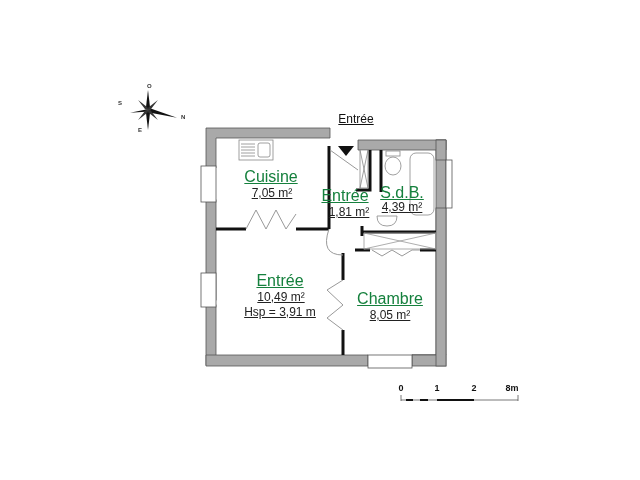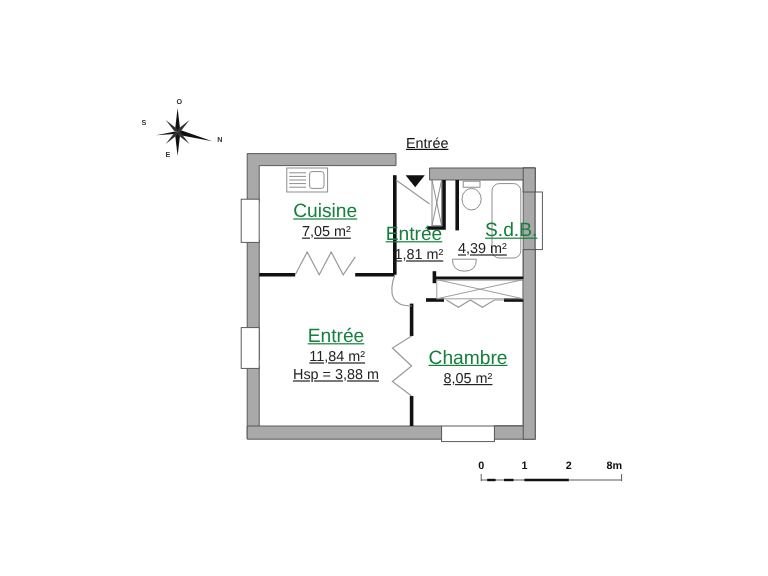--- a/index.html
+++ b/index.html
@@ -119,26 +119,26 @@
 <span class="compass-letter" style="left:138px;top:127px;">E</span>
 
 <span class="lbl entry-label" style="left:356px;top:112px;">Entrée</span>
 
 <span class="lbl room" style="left:271px;top:168px;">Cuisine</span>
 <span class="lbl area" style="left:272px;top:186px;">7,05 m²</span>
 
 <span class="lbl room" style="left:345px;top:187px;">Entrée</span>
 <span class="lbl area" style="left:349px;top:205px;">1,81 m²</span>
 
-<span class="lbl room" style="left:426px;top:184px;">S.d.B.</span>
+<span class="lbl room" style="left:402px;top:184px;">S.d.B.</span>
 <span class="lbl area" style="left:402px;top:200px;">4,39 m²</span>
 
 <span class="lbl room" style="left:280px;top:272px;">Entrée</span>
-<span class="lbl area" style="left:281px;top:290px;">11,84 m²</span>
-<span class="lbl area" style="left:280px;top:305px;">Hsp = 3,88 m</span>
+<span class="lbl area" style="left:281px;top:290px;">10,49 m²</span>
+<span class="lbl area" style="left:280px;top:305px;">Hsp = 3,91 m</span>
 
 <span class="lbl room" style="left:390px;top:290px;">Chambre</span>
 <span class="lbl area" style="left:390px;top:308px;">8,05 m²</span>
 
 <span class="scale-tick" style="left:401px;top:383px;">0</span>
 <span class="scale-tick" style="left:437px;top:383px;">1</span>
 <span class="scale-tick" style="left:474px;top:383px;">2</span>
 <span class="scale-tick" style="left:512px;top:383px;">8m</span>
 
 </body></html>

